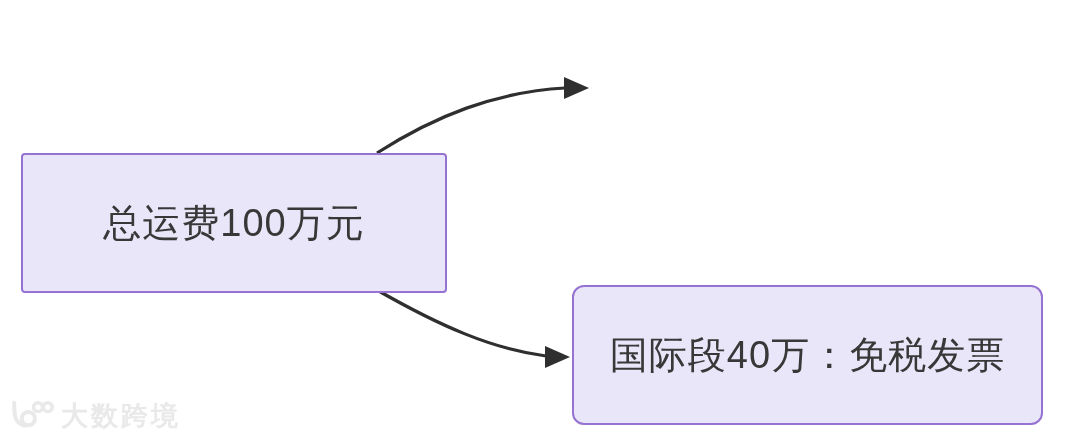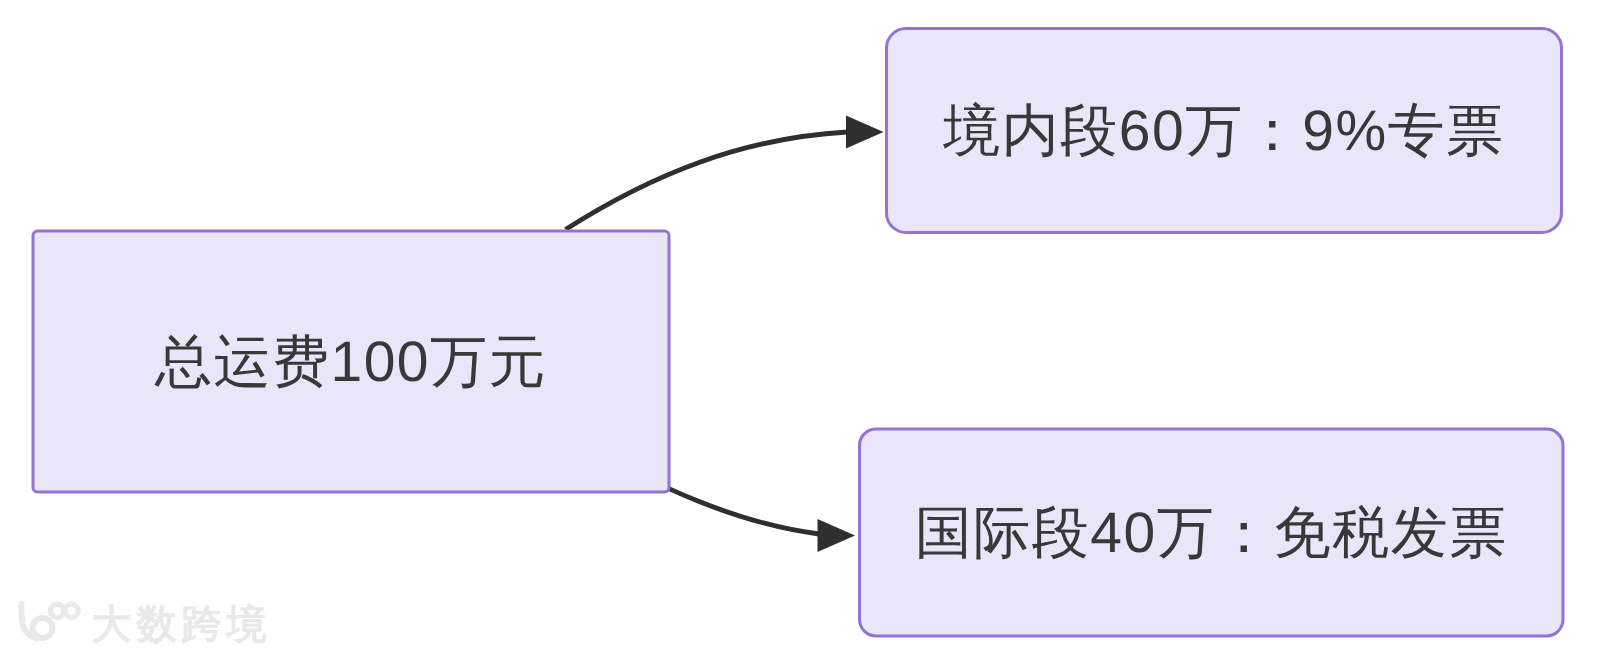--- a/index.html
+++ b/index.html
@@ -14,21 +14,21 @@
   .connector{fill:none;stroke:var(--arrow,#2f2f2f);stroke-width:3.2;}
   .arrowhead{fill:var(--arrow,#2f2f2f);stroke:none;}
   .node{
     position:absolute;box-sizing:border-box;
     background:var(--node-fill,#e9e6f9);
     border:2.5px solid var(--node-border,#9673d2);
     display:flex;align-items:center;justify-content:center;
     color:var(--text,#383838);
     font-size:38px;letter-spacing:1px;white-space:nowrap;
   }
-  .root{left:21px;top:153px;width:426px;height:176px;border-radius:4px;}
+  .root{left:21px;top:153px;width:426px;height:140px;border-radius:4px;}
   .b1{left:590px;top:18px;width:452px;height:138px;border-radius:14px;}
   .b2{left:572px;top:285px;width:471px;height:140px;border-radius:12px;}
   .watermark{
     position:absolute;left:8px;top:398px;
     display:flex;align-items:center;gap:7px;
     color:var(--watermark,#e9e9e9);
   }
   .wm-logo{width:46px;height:36px;}
   .wm-logo path,.wm-logo circle{fill:none;stroke:var(--watermark,#e9e9e9);}
   .wm-text{font-size:27px;font-weight:bold;letter-spacing:3px;}
@@ -42,23 +42,20 @@
     <path class="connector" d="M377,153 C435,116 495,92 565,88"></path>
     <polygon class="arrowhead" points="589,88 564,77 564,99"></polygon>
     <path class="connector" d="M377,290 C440,326 492,349 546,356"></path>
     <polygon class="arrowhead" points="570,357 545,346 545,368"></polygon>
   </svg>
 
   <div class="node root">
     <span>总运费100万元</span>
   </div>
 
-  <div class="node branch b1">
-    <span>境内段60万：9%专票</span>
-  </div>
 
   <div class="node branch b2">
     <span>国际段40万：免税发票</span>
   </div>
 
   <div class="watermark">
     <svg class="wm-logo" viewBox="0 0 52 40" xmlns="http://www.w3.org/2000/svg">
       <path d="M7,5 C7,18 7,28 19,31" stroke-width="4.5" stroke-linecap="round"></path>
       <circle cx="23" cy="23" r="7.5" stroke-width="4.5"></circle>
       <circle cx="34" cy="10" r="5" stroke-width="4"></circle>

